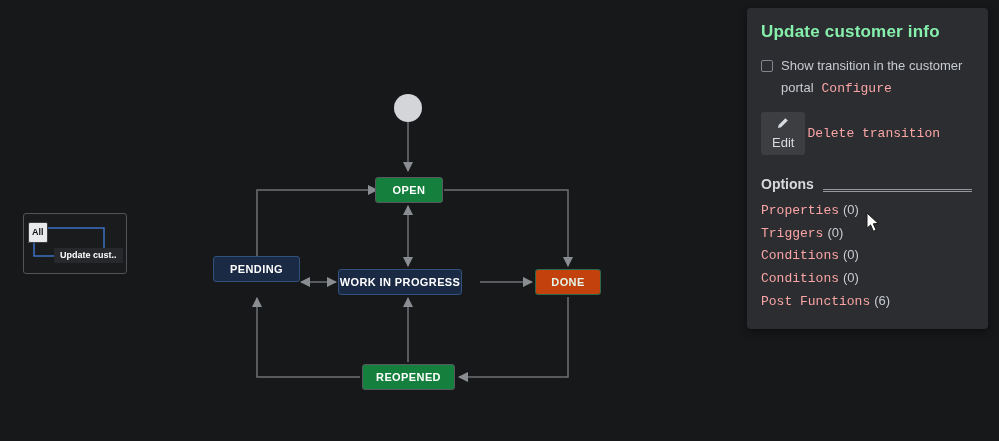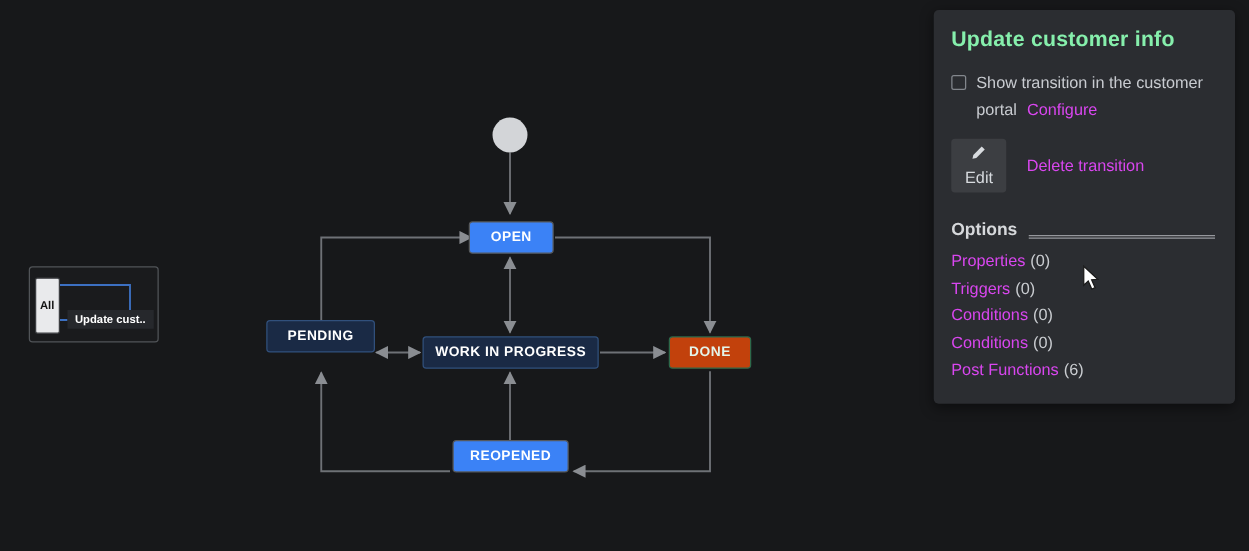--- a/index.html
+++ b/index.html
@@ -22,44 +22,44 @@
     background:#d3d5d8;
   }
 
   .node {
     position:absolute; height:26px;
     display:flex; align-items:center; justify-content:center;
     border-radius:3px;
     font-size:11px; font-weight:bold; letter-spacing:.4px;
     color:#ffffff; cursor:default;
   }
-  .node.gray  { background:#3b82f6; border:1px solid #56595d; }
+  .node.gray  { background:#15803d; border:1px solid #56595d; }
   .node.blue  { background:#1a2a45; border:1px solid #31507c; }
   .node.green { background:#c2410c; border:1px solid #2d684a; color:#e3f5ea; }
 
   #node-open      { left:375px; top:177px; width:68px;  }
   #node-pending   { left:213px; top:256px; width:87px;  }
-  #node-wip       { left:338px; top:269px; width:141px; }
+  #node-wip       { left:338px; top:269px; width:124px; }
   #node-done      { left:535px; top:269px; width:66px;  }
-  #node-reopened  { left:362px; top:352px; width:93px;  }
+  #node-reopened  { left:362px; top:364px; width:93px;  }
 
   
   .minimap {
     position:absolute; left:23px; top:213px;
     width:104px; height:61px;
     border:1px solid #515458; border-radius:3px;
     background:rgba(255,255,255,0.015);
   }
   .minimap svg { position:absolute; left:0; top:0; }
   .all-chip {
     position:absolute; left:4px; top:8px;
     background:#e9eaec; color:#141414;
     border:1px solid #3c3e41; border-radius:2px;
     font-size:9px; font-weight:bold; line-height:11px;
-    padding:16px 3px;
+    padding:4px 3px;
   }
   .transition-chip {
     position:absolute; left:30px; top:34px;
     background:#26282c; color:#ffffff;
     font-size:9px; font-weight:bold; line-height:15px;
     padding:0 6px; white-space:nowrap;
   }
 
   
   .panel {
@@ -74,31 +74,31 @@
     margin-bottom:13px; letter-spacing:.2px;
   }
   .portal-row { display:flex; gap:8px; line-height:22px; color:#c8cbd0; }
   .portal-checkbox {
     appearance:none; -webkit-appearance:none;
     width:12px; height:12px; margin-top:5px; flex:0 0 auto;
     border:1.5px solid #83878d; border-radius:2px;
     background:transparent; cursor:pointer;
   }
   .portal-text { width:190px; }
-  a, .link { color:#d946ef; text-decoration:none; cursor:pointer; }
+  a, .link { color:#fca5a5; text-decoration:none; cursor:pointer;font-family:Liberation Mono, monospace; }
   .configure-link { margin-left:8px; }
 
   .actions-row { display:flex; align-items:center; margin-top:12px; }
   .edit-button {
     display:inline-flex; align-items:center; gap:6px;
     background:#3c3e42; border:none; border-radius:3px;
     color:#d8dbdf; font-size:13px; font-family:inherit;
     padding:5px 11px; cursor:pointer;flex-direction:column;
   }
-  .delete-link { margin-left:16px; }
+  .delete-link { margin-left:2px; }
 
   .options-row { display:flex; align-items:flex-end; margin-top:21px; }
   .options-heading { font-size:14px; font-weight:bold; color:#d6d8db; margin-right:9px; }
   .options-rule {
     flex:1; height:3px;
     border-top:1px solid #96989d; border-bottom:1px solid #96989d;
   }
   .options-list { list-style:none; margin-top:7px; }
   .options-list li { line-height:21.7px; }
   .option-count { color:#c9ccd0; margin-left:4px; }

